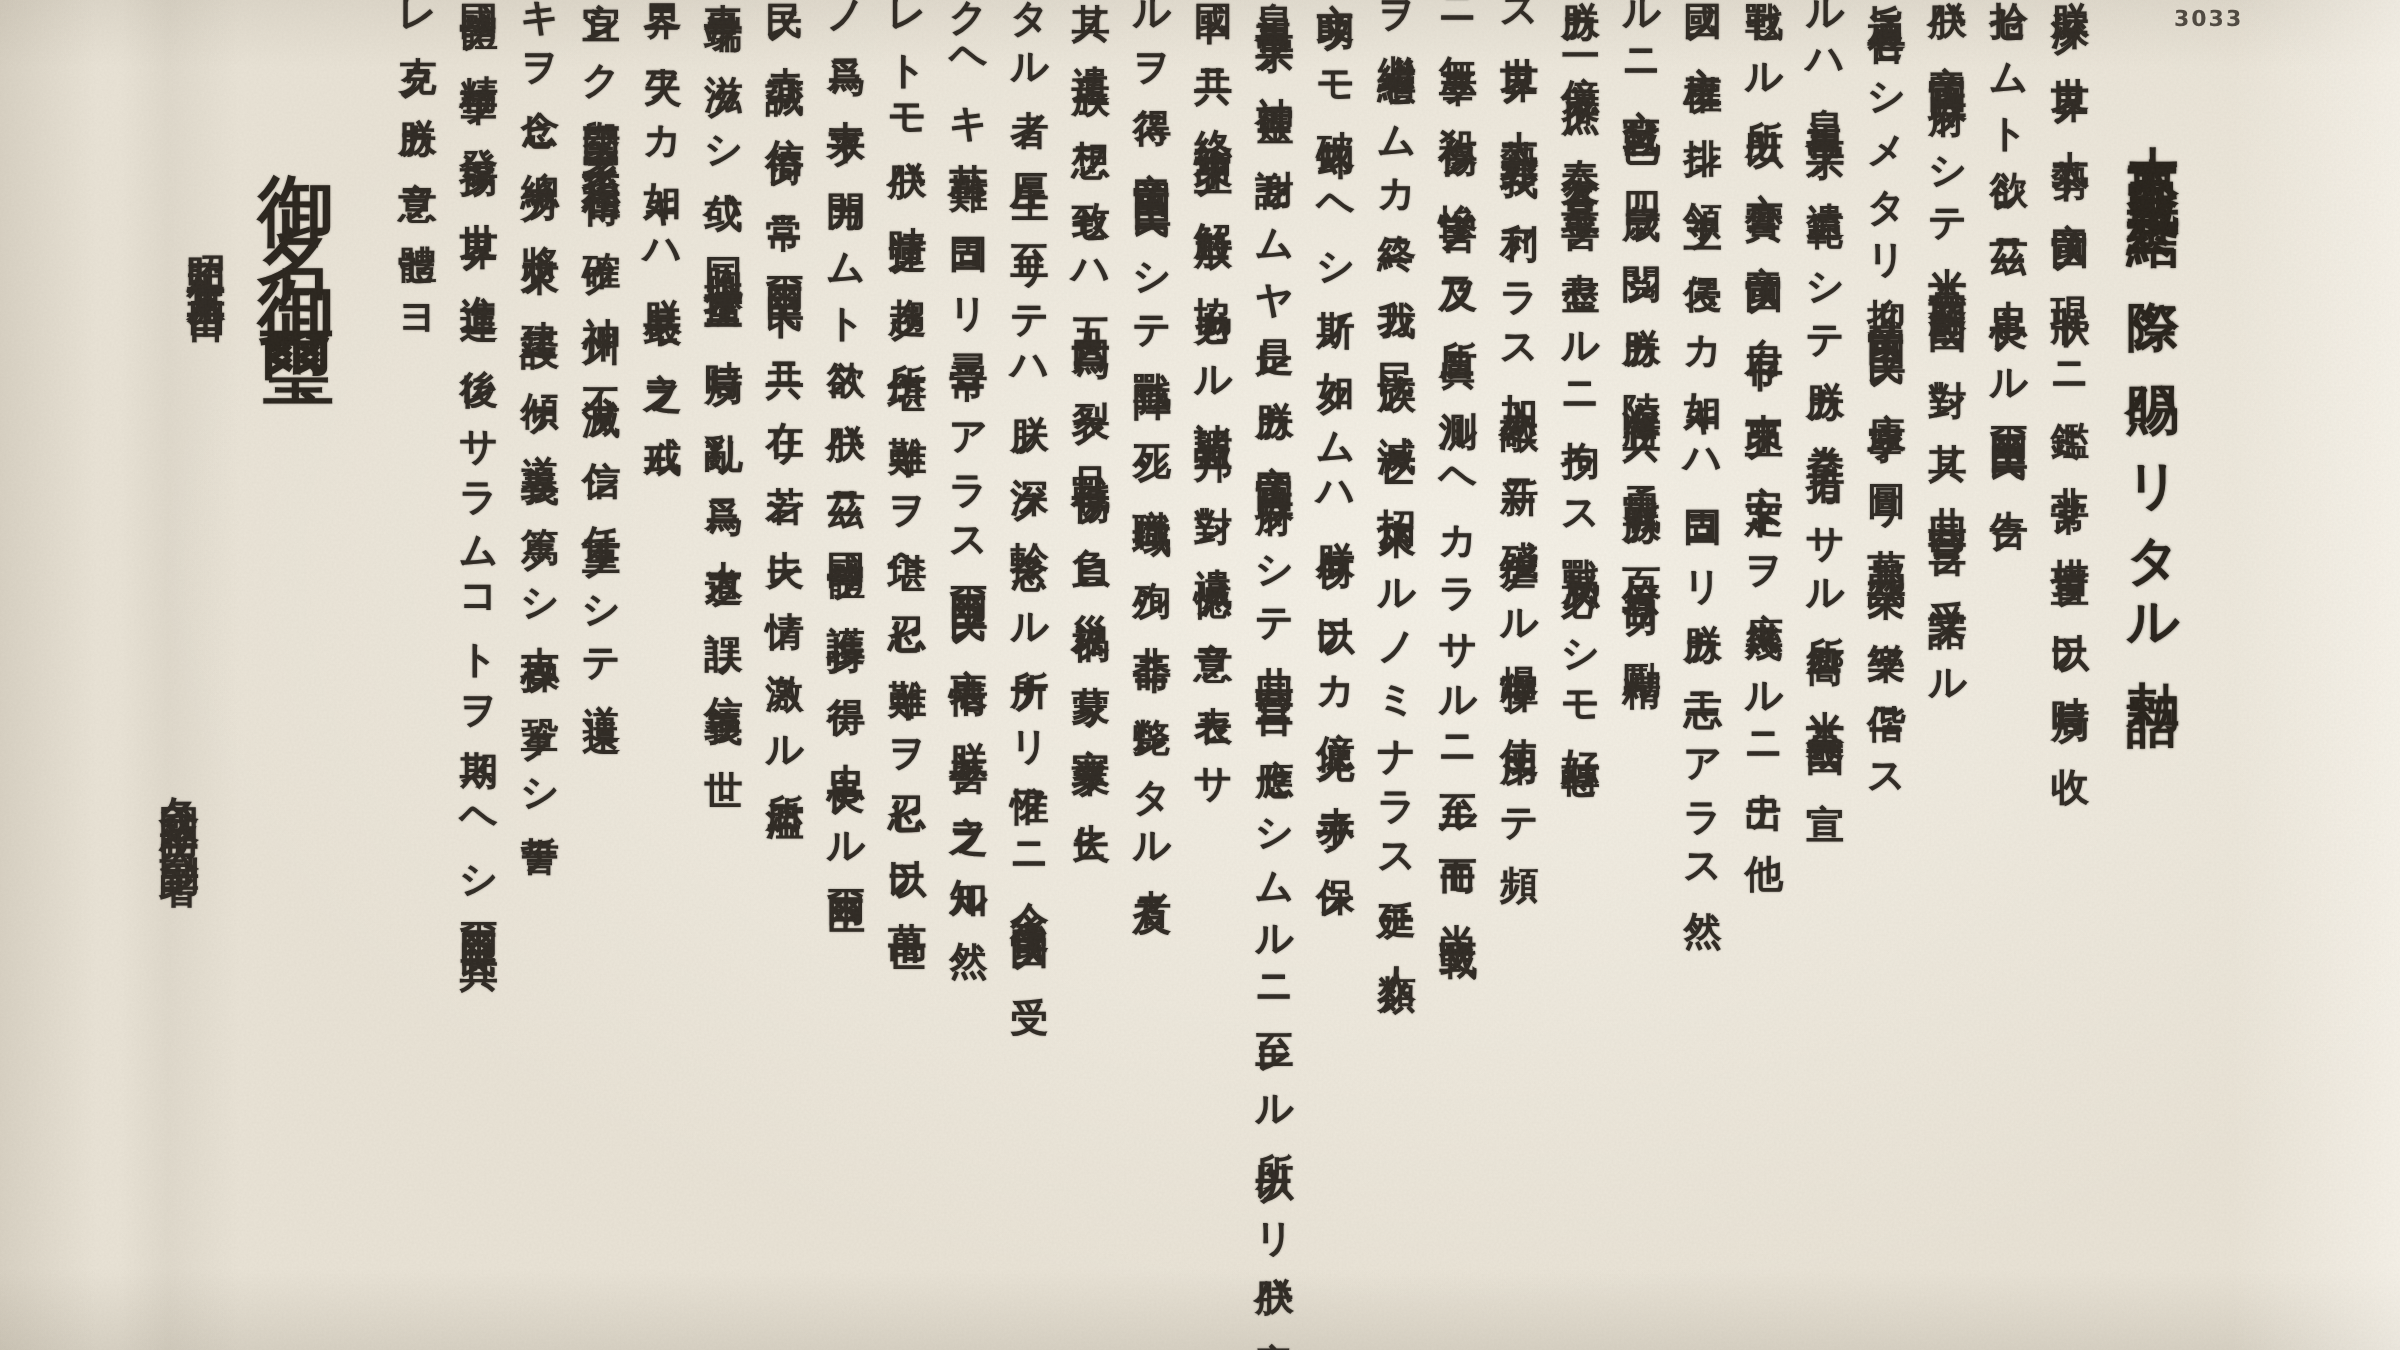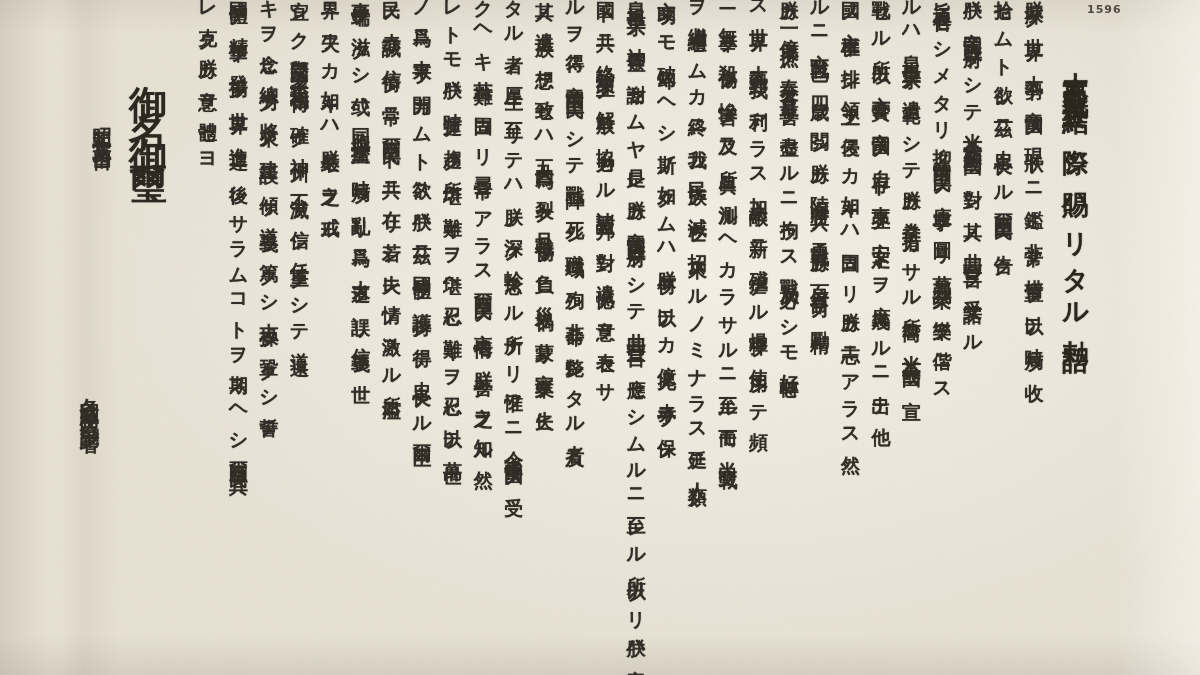--- a/index.html
+++ b/index.html
@@ -53,21 +53,21 @@
     position:absolute;left:1087px;top:3px;
     font-size:11px;letter-spacing:1px;color:#4f4941;
     font-weight:bold;
   }
 </style>
 </head>
 <body>
 
 <div class="page">
 
-  <span class="page-number">1596</span>
+  <span class="page-number">3033</span>
 
   <div class="vcol title-col">大東亞戰爭終結ニ際シ賜ハリタル勅語</div>
 
   <div id="body-cols">
       <div class="vcol bcol" style="left: 1024px;">朕深ク世界ノ大勢ト帝國ノ現狀トニ鑑ミ非常ノ措置ヲ以テ時局ヲ收</div>
       <div class="vcol bcol" style="left: 993.4px;">拾セムト欲シ茲ニ忠良ナル爾臣民ニ告ク</div>
       <div class="vcol bcol" style="left: 962.8px;">朕ハ帝國政府ヲシテ米英支蘇四國ニ對シ其ノ共同宣言ヲ受諾スル</div>
       <div class="vcol bcol" style="left: 932.2px;">旨通告セシメタリ抑々帝國臣民ノ康寧ヲ圖リ萬邦共榮ノ樂ヲ偕ニス</div>
       <div class="vcol bcol" style="left: 901.6px;">ルハ皇祖皇宗ノ遺範ニシテ朕カ拳々措カサル所嚮ニ米英二國ニ宣</div>
       <div class="vcol bcol" style="left: 871px;">戰セル所以モ亦實ニ帝國ノ自存ト東亞ノ安定トヲ庶幾スルニ出テ他</div>

